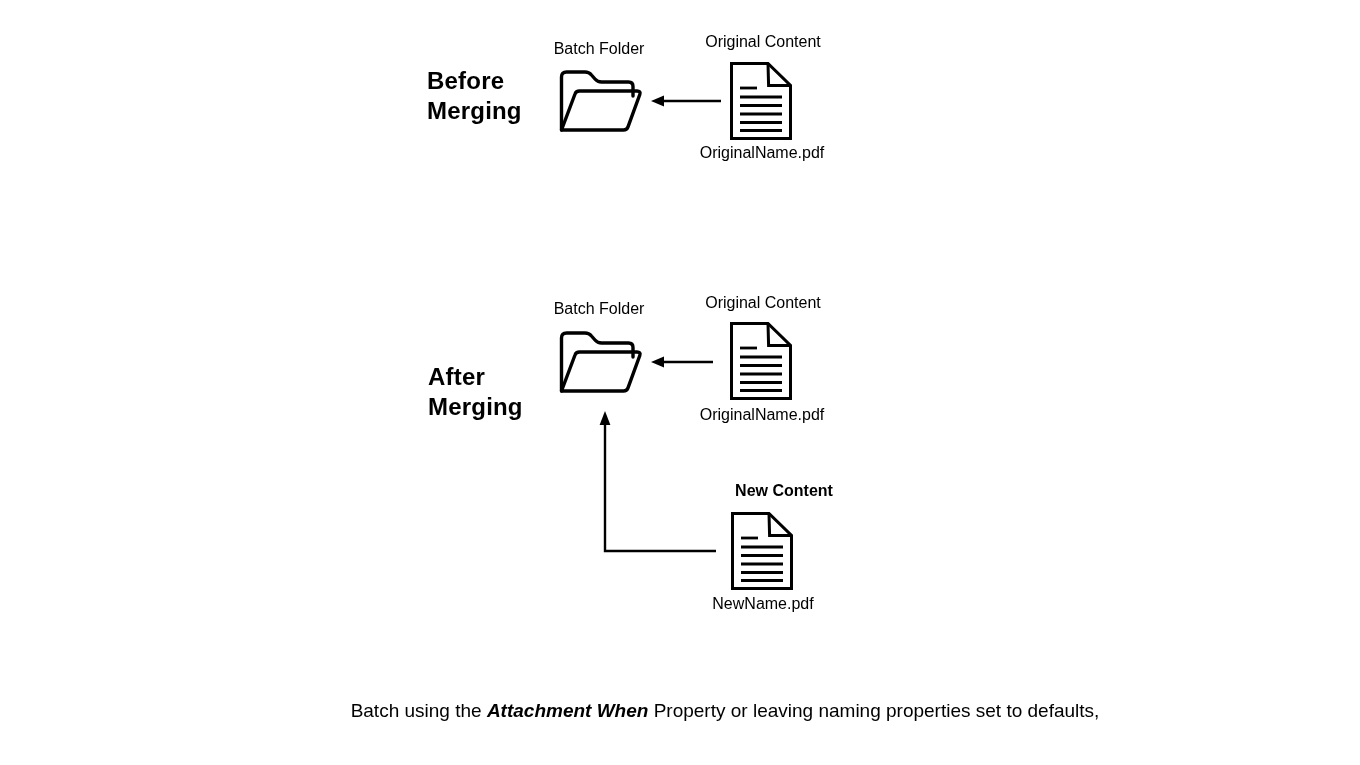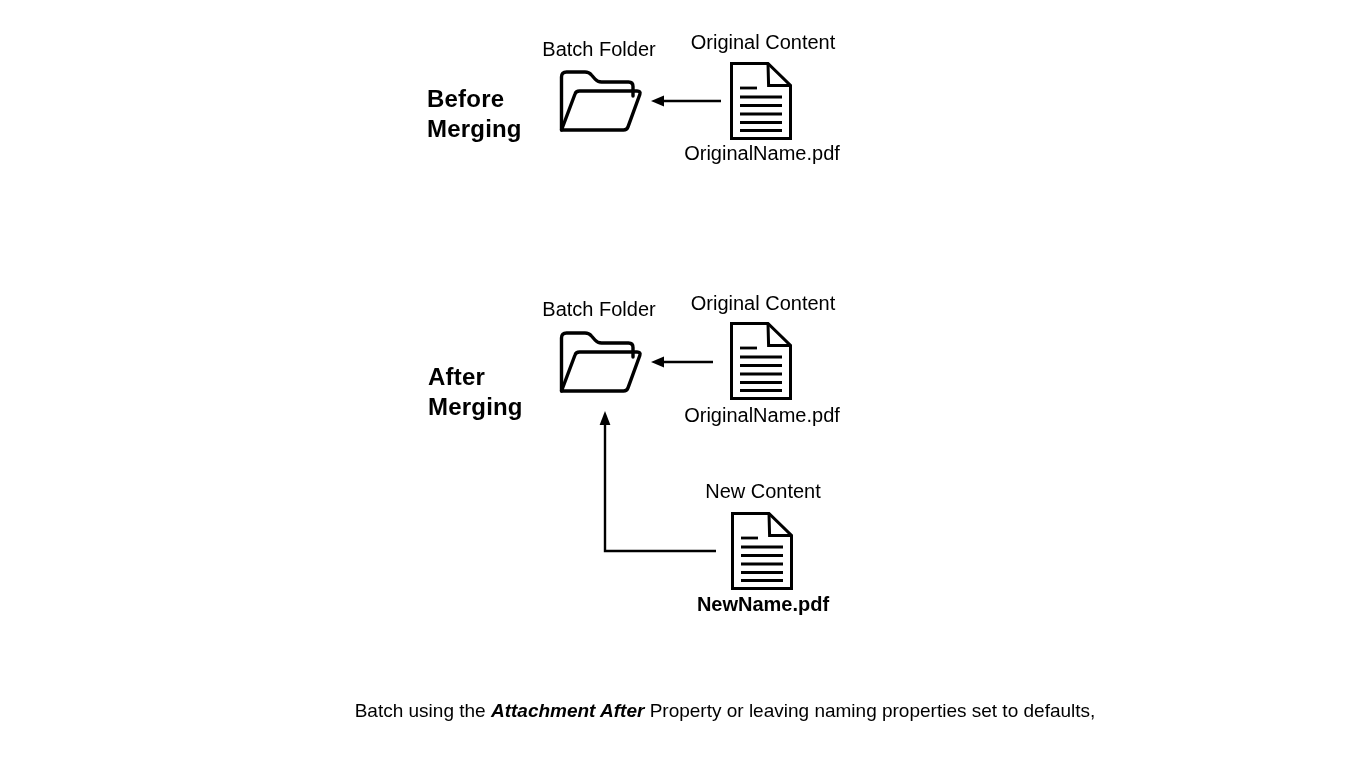--- a/index.html
+++ b/index.html
@@ -17,21 +17,21 @@
     position: absolute;
     margin: 0;
     font-size: 24px;
     font-weight: bold;
     line-height: 30px;
     letter-spacing: 0.2px;
     white-space: nowrap;
   }
   .label {
     position: absolute;
-    font-size: 20px;
+    font-size: 16px;
     line-height: 20px;
     text-align: center;
     white-space: nowrap;
   }
   .icon-stroke {
     fill: none;
     stroke: #000000;
     stroke-width: 3.4;
     stroke-linejoin: round;
     stroke-linecap: round;
@@ -69,21 +69,21 @@
   }
   .caption .bi { font-weight: bold; font-style: italic; }
 </style>
 </head>
 <body>
 
 <div class="canvas">
 
   <section>
 
-    <h2 class="sec-title" style="left:427px; top:84px;"><span>Before</span><br><span>Merging</span></h2>
+    <h2 class="sec-title" style="left:427px; top:66px;"><span>Before</span><br><span>Merging</span></h2>
 
     <div class="label" style="left:539px; top:39px; width:120px;">Batch Folder</div>
 
     <svg class="abs" style="left:558px; top:68px;" width="86" height="66" viewBox="0 0 86 66">
       <path class="icon-stroke" d="M 3.5,62 L 3.5,9 Q 3.5,4 8.5,4 L 27,4 Q 31,4 33.5,7 L 37,11 Q 39.5,14 43.5,14 L 70.5,14 Q 75,14 75,18.5 L 75,28"></path>
       <path class="icon-stroke" d="M 3.5,62 L 17,26 Q 18,23 21.5,23 L 79,23 Q 83,23 81.8,26.5 L 70,58.8 Q 68.8,62 65.5,62 Z"></path>
     </svg>
 
     <svg class="abs" style="left:651px; top:93px;" width="72" height="16" viewBox="0 0 72 16">
       <line class="arrow-line" x1="70" y1="8" x2="11" y2="8"></line>
@@ -136,35 +136,35 @@
       <path class="doc-line" d="M 11,69.5 L 53,69.5"></path>
     </svg>
 
     <div class="label" style="left:682px; top:405px; width:160px;">OriginalName.pdf</div>
 
     <svg class="abs" style="left:597px; top:410px;" width="122" height="144" viewBox="0 0 122 144">
       <polyline class="arrow-line" points="119,141 8,141 8,14"></polyline>
       <polygon class="arrow-head" points="8,1 2.6,15 13.4,15"></polygon>
     </svg>
 
-    <div class="label" style="left:683px; top:481px; width:160px;">New Content</div>
+    <div class="label" style="left:704px; top:481px; width:160px;font-weight:bold;">New Content</div>
 
     <svg class="abs" style="left:730px; top:511px;" width="64" height="80" viewBox="0 0 64 80">
       <path class="doc-stroke" d="M 2.5,2.5 L 39,2.5 L 61.5,24.5 L 61.5,77.5 L 2.5,77.5 Z"></path>
       <path class="doc-stroke" d="M 39,2.5 L 39.6,24.5 L 61.5,24.5"></path>
       <path class="doc-line" d="M 11,27 L 28,27"></path>
       <path class="doc-line" d="M 11,36 L 53,36"></path>
       <path class="doc-line" d="M 11,44.5 L 53,44.5"></path>
       <path class="doc-line" d="M 11,53 L 53,53"></path>
       <path class="doc-line" d="M 11,61.5 L 53,61.5"></path>
       <path class="doc-line" d="M 11,69.5 L 53,69.5"></path>
     </svg>
 
-    <div class="label" style="left:683px; top:594px; width:160px;font-weight:bold;">NewName.pdf</div>
+    <div class="label" style="left:683px; top:594px; width:160px;">NewName.pdf</div>
 
   </section>
 
   <div class="caption">
-    <div><span>Batch using the </span><span class="bi">Attachment After</span><span> Property or leaving naming properties set to defaults,</span></div>
+    <div><span>Batch using the </span><span class="bi">Attachment When</span><span> Property or leaving naming properties set to defaults,</span></div>
     
   </div>
 
 </div>
 
 </body></html>

